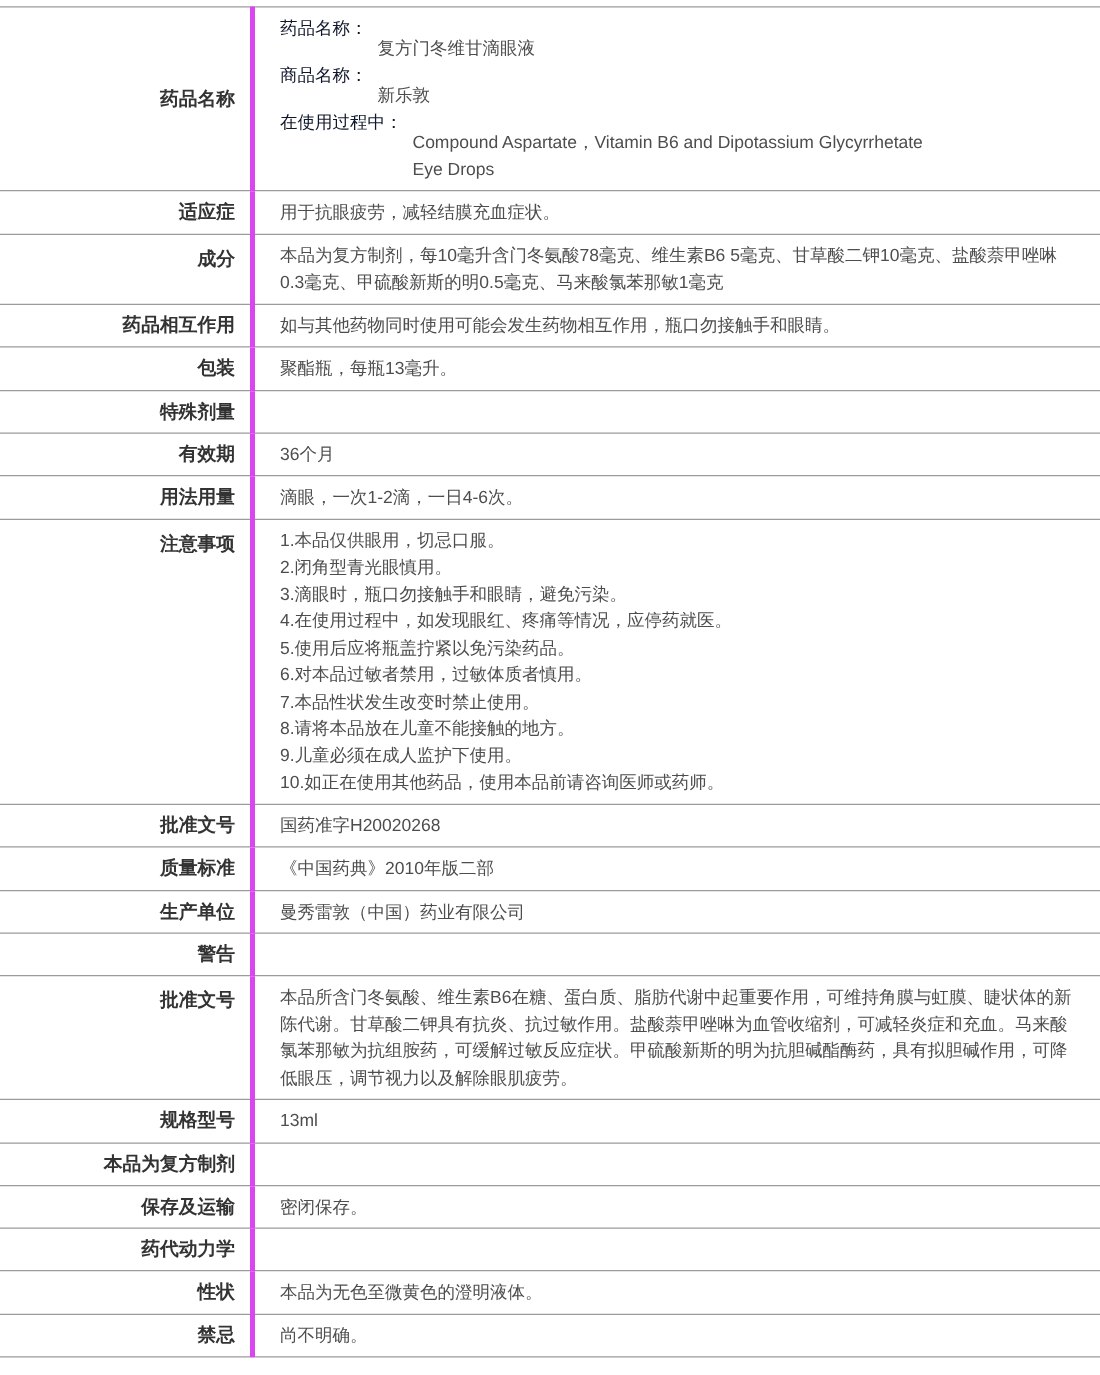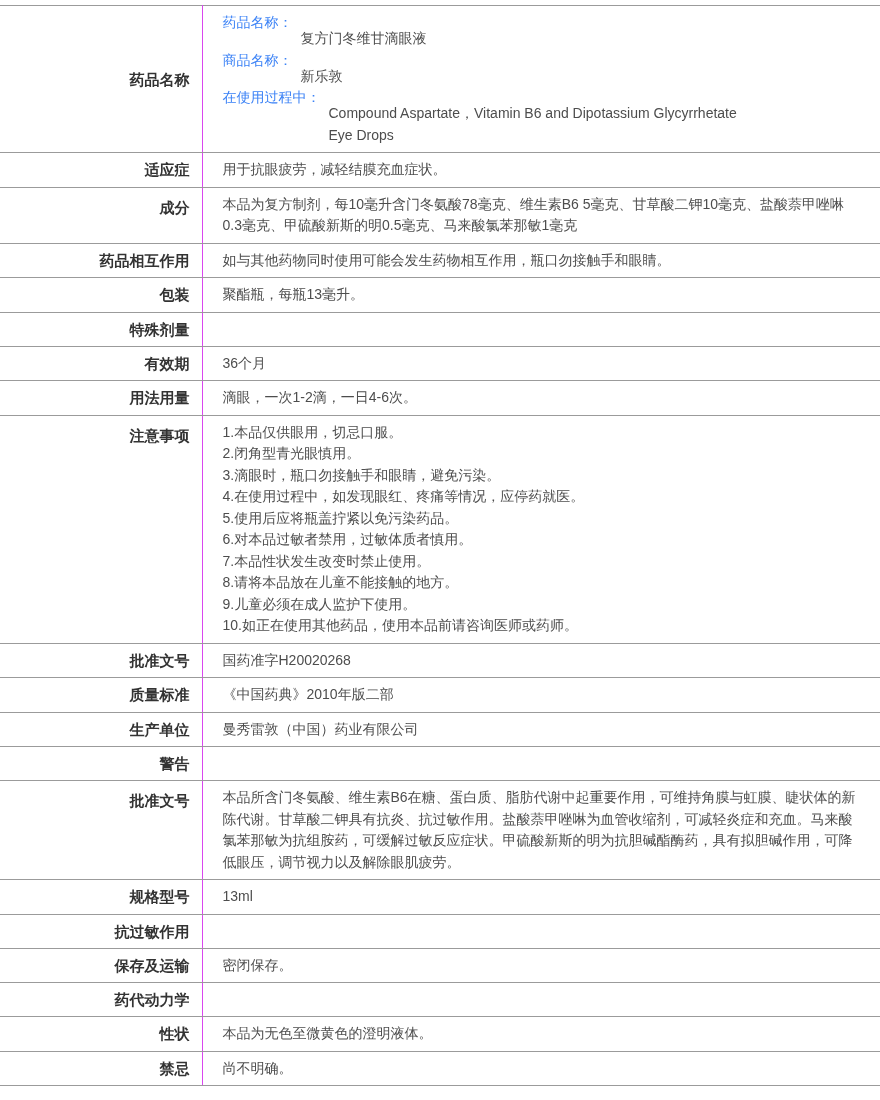--- a/index.html
+++ b/index.html
@@ -20,21 +20,21 @@
     border-collapse: collapse;
     border-top: 1px solid #9b9b9b;
     table-layout: fixed;
   }
   td {
     border-bottom: 1px solid #9b9b9b;
     vertical-align: middle;
   }
   .label-cell {
     width: 202px;
-    border-right: 1px solid #d946ef;
+    border-right: 4px solid #d946ef;
     text-align: right;
     padding: 6px 12px;
     font-weight: bold;
     font-size: 15px;
     color: #333333;
     line-height: 21px;
   }
   .label-cell.v-top {
     vertical-align: top;
     padding-top: 9px;
@@ -46,21 +46,21 @@
     color: #4d4d4d;
     line-height: 21.5px;
     vertical-align: middle;
   }
   .field {
     display: flex;
     align-items: flex-start;
     line-height: 21.5px;
   }
   .prefix {
-    color: #3b82f6;
+    color: #0f172a;
     white-space: nowrap;
     margin-right: 8px;
   }
   .fval {
     color: #4d4d4d;
     margin-top: 16px;
   }
   .fval.wrap-limit {
     max-width: 410px;
     display: inline-block;
@@ -157,21 +157,21 @@
         </tr>
         <tr>
           <td class="label-cell v-top">批准文号</td>
           <td class="value-cell">本品所含门冬氨酸、维生素B6在糖、蛋白质、脂肪代谢中起重要作用，可维持角膜与虹膜、睫状体的新陈代谢。甘草酸二钾具有抗炎、抗过敏作用。盐酸萘甲唑啉为血管收缩剂，可减轻炎症和充血。马来酸氯苯那敏为抗组胺药，可缓解过敏反应症状。甲硫酸新斯的明为抗胆碱酯酶药，具有拟胆碱作用，可降低眼压，调节视力以及解除眼肌疲劳。</td>
         </tr>
         <tr>
           <td class="label-cell">规格型号</td>
           <td class="value-cell">13ml</td>
         </tr>
         <tr>
-          <td class="label-cell">抗过敏作用</td>
+          <td class="label-cell">本品为复方制剂</td>
           <td class="value-cell"></td>
         </tr>
         <tr>
           <td class="label-cell">保存及运输</td>
           <td class="value-cell">密闭保存。</td>
         </tr>
         <tr>
           <td class="label-cell">药代动力学</td>
           <td class="value-cell"></td>
         </tr>

